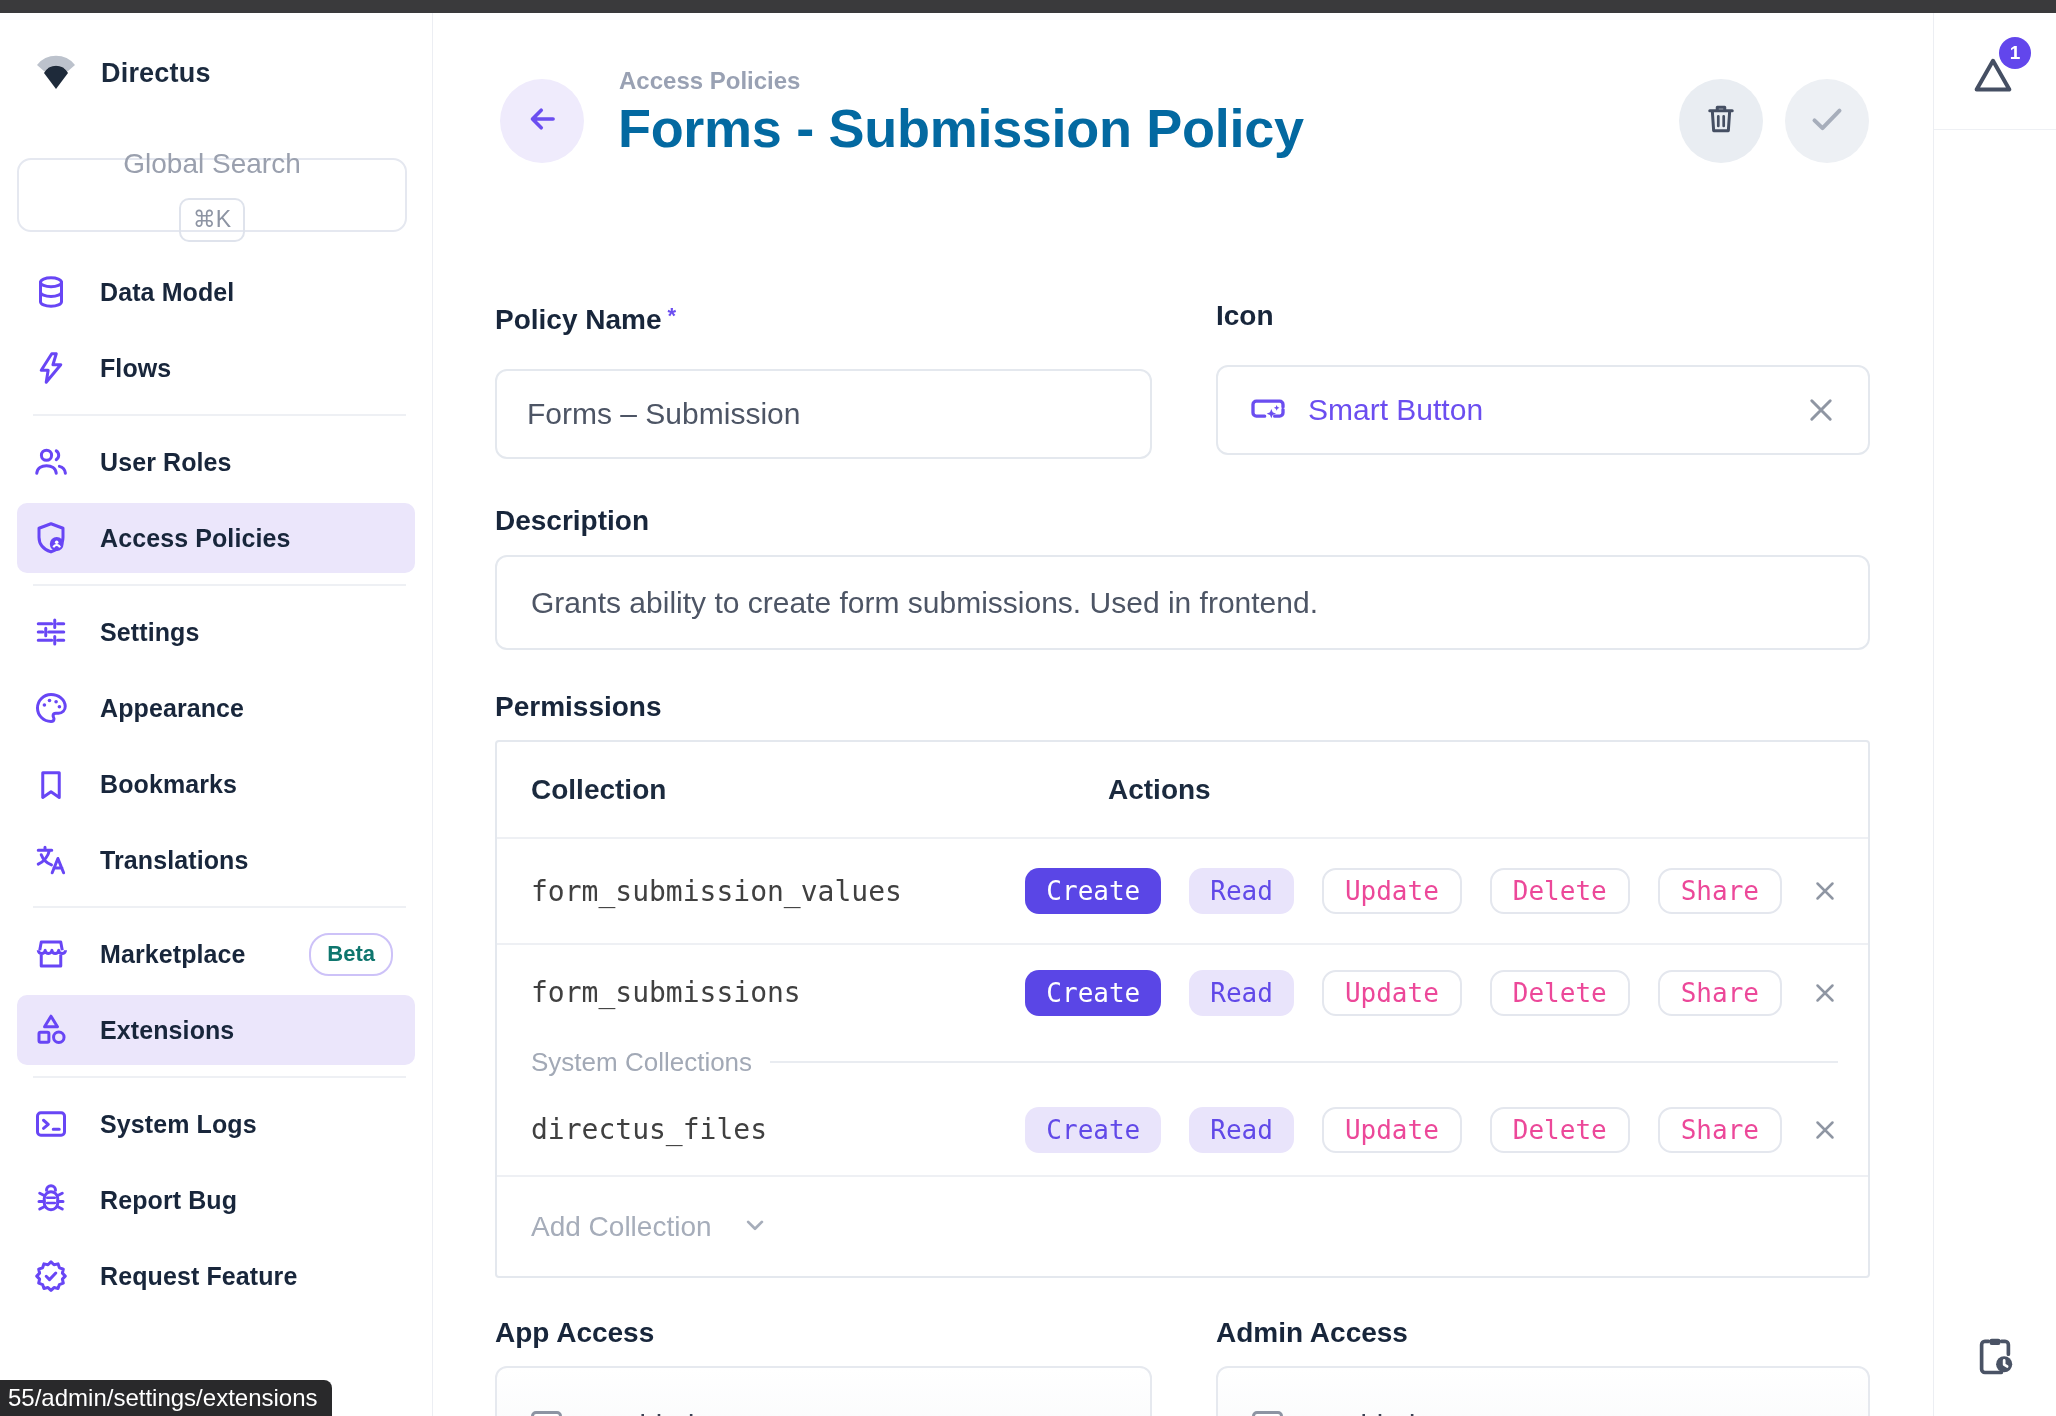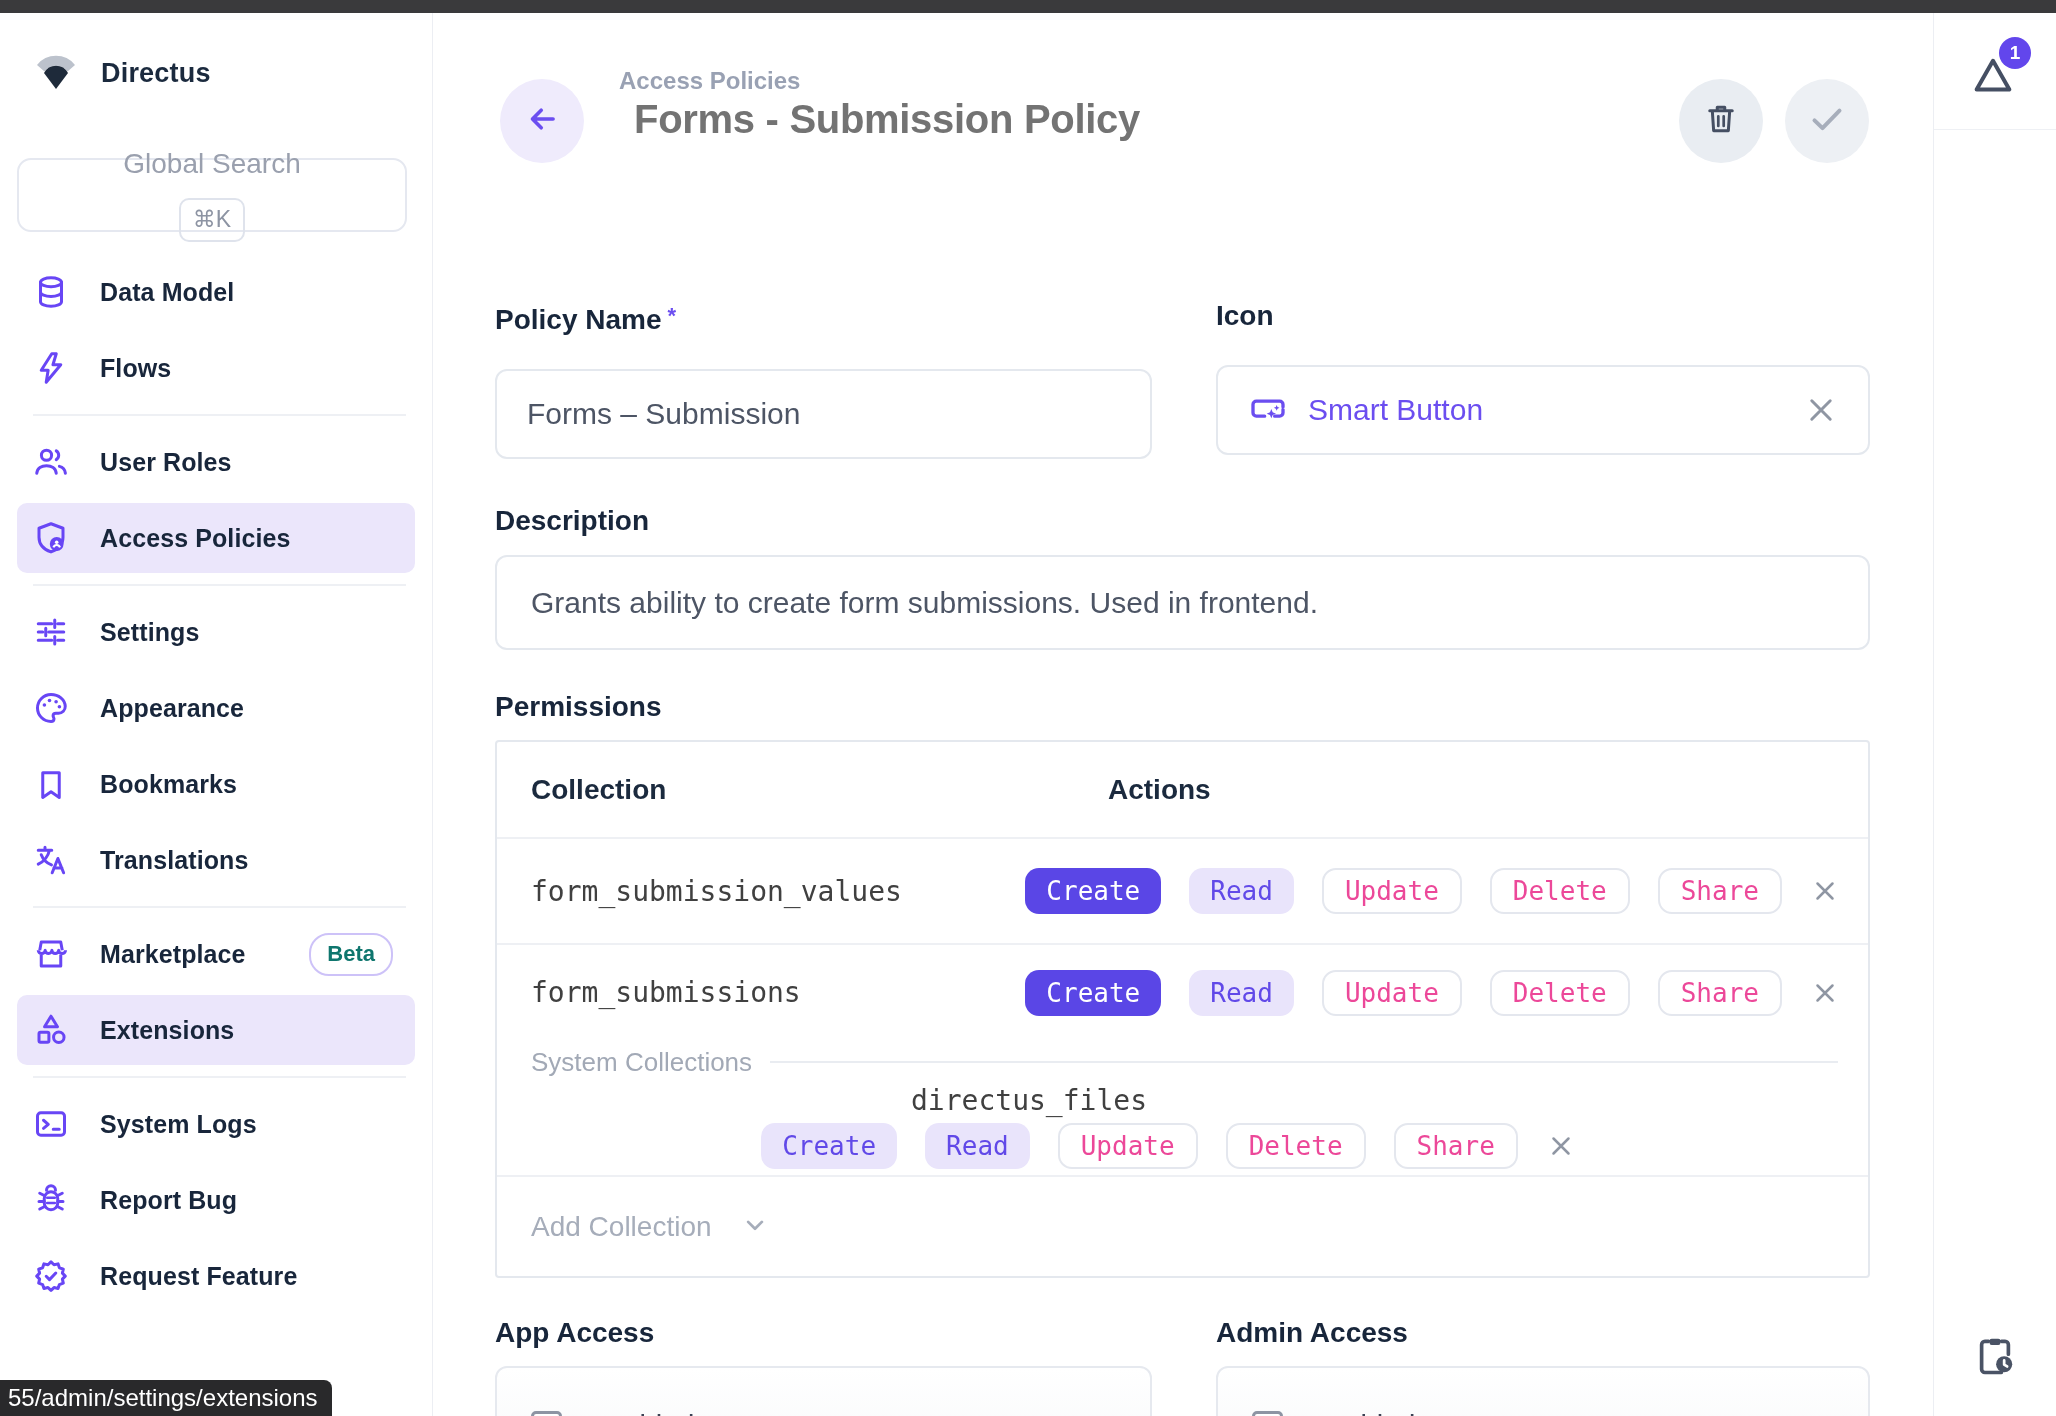--- a/index.html
+++ b/index.html
@@ -43,22 +43,22 @@
     background:#6246EC; color:#fff; font-size:19px; font-weight:700; display:flex;
     align-items:center; justify-content:center; }
   .rail-bottom-btn { position:absolute; left:0; right:0; bottom:34px; display:flex; justify-content:center; cursor:pointer; }
 
   
   .main { position:absolute; left:434px; top:13px; width:1499px; height:1403px; background:#fff; overflow:hidden; }
   .page-header { position:relative; height:150px; }
   .back-btn { position:absolute; left:66px; top:66px; width:84px; height:84px; border-radius:50%;
     background:#EFEBFC; display:flex; align-items:center; justify-content:center; cursor:pointer; }
   .breadcrumb { position:absolute; left:185px; top:54px; font-size:24px; font-weight:600; color:#99A1B3; }
-  .page-title { position:absolute; left:200px; top:84px; font-size:40px; font-weight:700;
-    color:#737373; letter-spacing:-.3px; }
+  .page-title { position:absolute; left:184px; top:84px; font-size:54px; font-weight:700;
+    color:#0369a1; letter-spacing:-.3px; }
   .header-actions { position:absolute; right:64px; top:66px; display:flex; gap:22px; }
   .circle-btn { width:84px; height:84px; border-radius:50%; display:flex; align-items:center;
     justify-content:center; cursor:pointer; }
   .circle-btn.delete { background:#E9EDF2; }
   .circle-btn.save { background:#EDF0F4; }
 
   .form { padding-left:61px; width:1436px; }
   .field-label { font-size:28px; font-weight:600; color:#18263B; line-height:30px; }
   .req-star { color:#6B4EF0; font-size:22px; vertical-align:6px; margin-left:6px; }
   .fields-row { display:flex; gap:64px; margin-top:138px; }
@@ -382,21 +382,21 @@
                 </svg>
             </span>
           </div>
         </div>
 
         <div class="sys-divider">
           <span class="sys-label">System Collections</span>
           <span class="sys-line"></span>
         </div>
 
-        <div class="pt-row" style="height:91px;flex-direction:column;">
+        <div class="pt-row" style="height:91px;">
           <div class="pt-col-collection coll-name">directus_files</div>
           <div class="chip-set">
             <span class="chip chip--partial">Create</span>
             <span class="chip chip--partial">Read</span>
             <span class="chip chip--none">Update</span>
             <span class="chip chip--none">Delete</span>
             <span class="chip chip--none">Share</span>
             <span class="row-x">
               <svg width="30" height="30" viewBox="0 0 24 24" fill="none" stroke="#8F96A3" stroke-width="2" stroke-linecap="round">
                   <path d="M6 6l12 12M18 6L6 18"></path>

